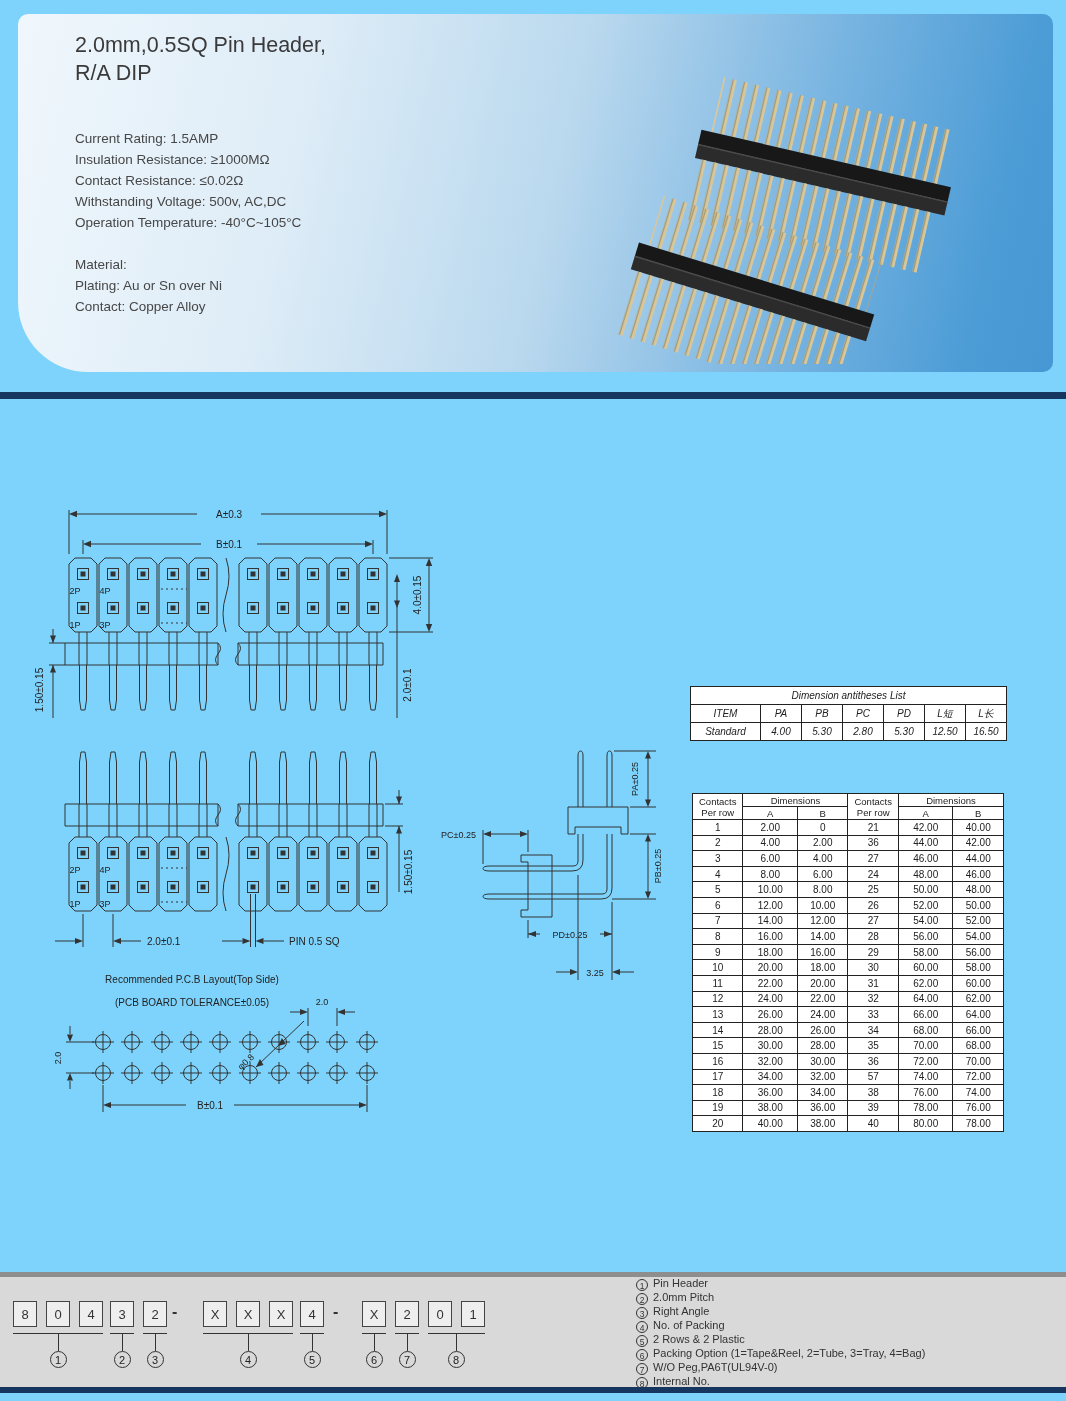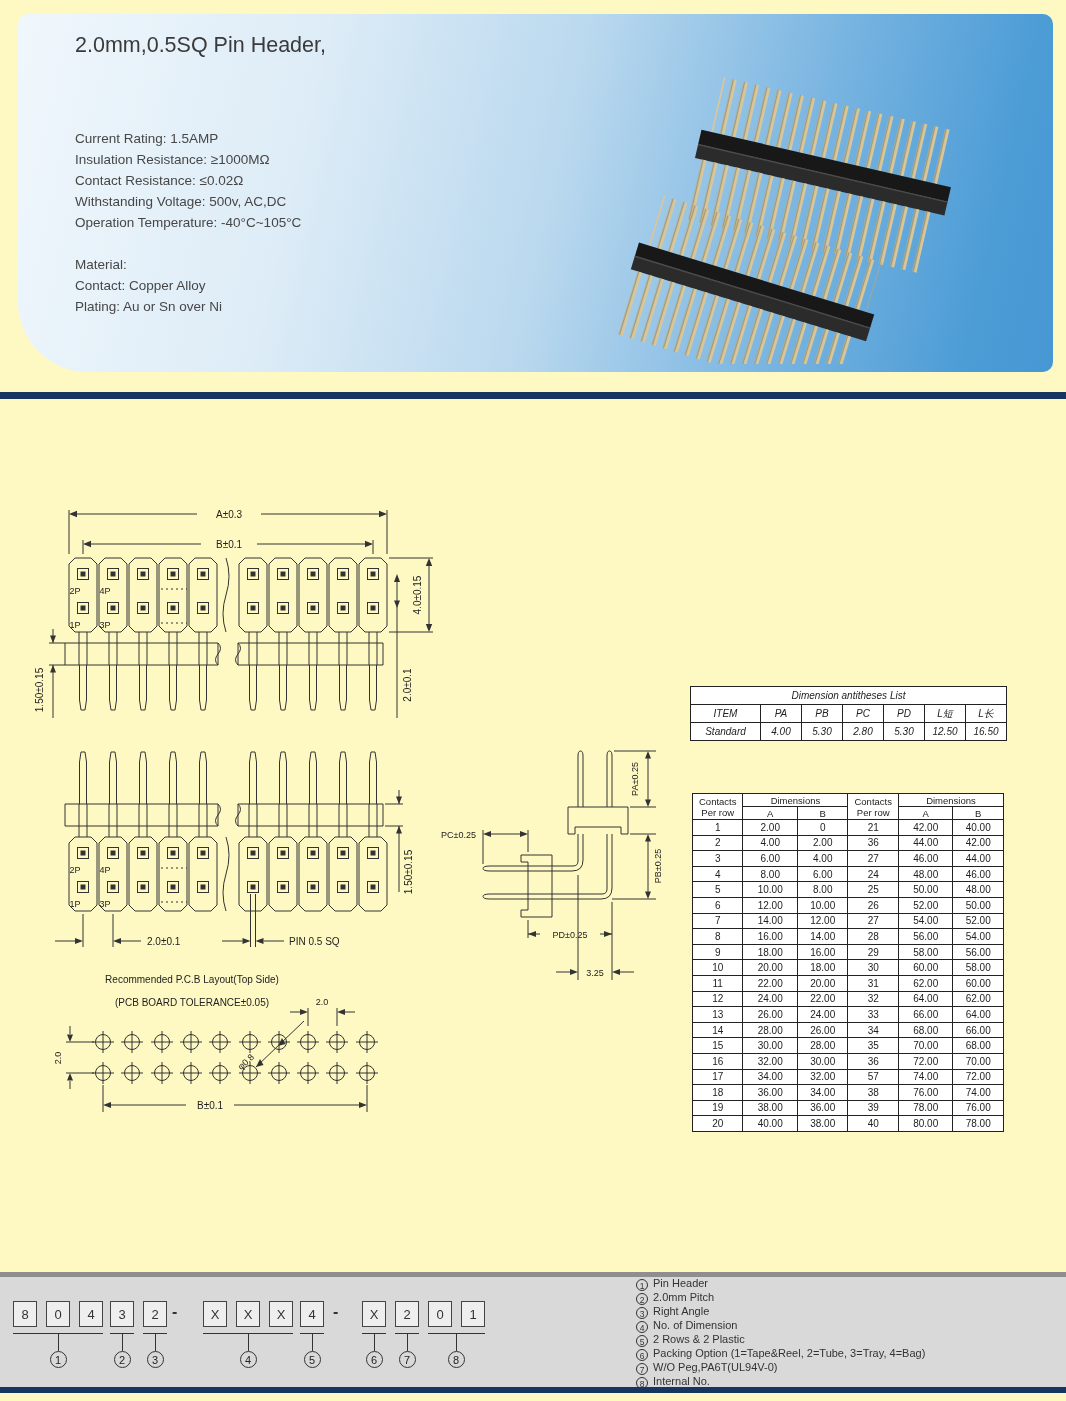--- a/index.html
+++ b/index.html
@@ -1,17 +1,17 @@
 <!DOCTYPE html>
 <html><head>
 <meta charset="utf-8">
 <style>
   html,body{margin:0;padding:0;background:#fff;}
   body{font-family:"Liberation Sans","DejaVu Sans",sans-serif;color:#333;}
-  .page{position:relative;width:1066px;height:1401px;background:#fef9c3;overflow:hidden;}
+  .page{position:relative;width:1066px;height:1401px;background:#7dd3fc;overflow:hidden;}
   .abs{position:absolute;}
 
   
   .header-panel{left:18px;top:14px;width:1035px;height:358px;
     border-radius:10px 10px 10px 70px;
     background:linear-gradient(103deg,#f0f7fc 0%,#ddecf7 28%,#b9d8ee 52%,#74b2e0 76%,#4c9cd6 92%,#4697d3 100%);}
   .title{left:57px;top:17px;font-size:21.5px;line-height:28px;color:#3a3a3a;}
   .spec-block{left:57px;top:114px;font-size:13.5px;line-height:21px;color:#474747;}
   .material-block{left:57px;top:240px;font-size:13.5px;line-height:21px;color:#474747;}
 
@@ -57,35 +57,36 @@
   .navy-bar{left:0;top:1387px;width:1066px;height:6px;background:#16365f;}
 </style>
 </head>
 <body>
 
 <div class="page">
 
   <div class="abs header-panel">
     <div class="abs title">
       <div>2.0mm,0.5SQ Pin Header,</div>
+      <div>R/A DIP</div>
     </div>
     <div class="abs spec-block">
 
     <div class="spec-line">Current Rating: 1.5AMP</div>
         <div class="spec-line">Insulation Resistance: ≥1000MΩ</div>
         <div class="spec-line">Contact Resistance: ≤0.02Ω</div>
         <div class="spec-line">Withstanding Voltage: 500v, AC,DC</div>
         <div class="spec-line">Operation Temperature: -40°C~105°C</div>
       </div>
     <div class="abs material-block">
       <div>Material:</div>
       <div>
 
-      <div>Contact: Copper Alloy</div>
-          <div>Plating: Au or Sn over Ni</div>
+      <div>Plating: Au or Sn over Ni</div>
+          <div>Contact: Copper Alloy</div>
         </div>
     </div>
 
     <svg class="abs" style="left:595px;top:20px;" width="435" height="330" viewBox="0 0 435 330">
       <defs>
         <pattern id="pf" width="11.5" height="220" patternUnits="userSpaceOnUse">
           <rect x="3.5" y="0" width="4.2" height="220" fill="#d7c79c"></rect>
           <rect x="3.5" y="0" width="1.4" height="220" fill="#a8986f"></rect>
         </pattern>
       </defs>
@@ -594,21 +595,21 @@
 
       <div class="legend-line">
         <span class="circ">2</span><span>2.0mm Pitch</span>
       </div>
 
       <div class="legend-line">
         <span class="circ">3</span><span>Right Angle</span>
       </div>
 
       <div class="legend-line">
-        <span class="circ">4</span><span>No. of Dimension</span>
+        <span class="circ">4</span><span>No. of Packing</span>
       </div>
 
       <div class="legend-line">
         <span class="circ">5</span><span>2 Rows &amp; 2 Plastic</span>
       </div>
 
       <div class="legend-line">
         <span class="circ">6</span><span>Packing Option (1=Tape&amp;Reel, 2=Tube, 3=Tray, 4=Bag)</span>
       </div>
 

